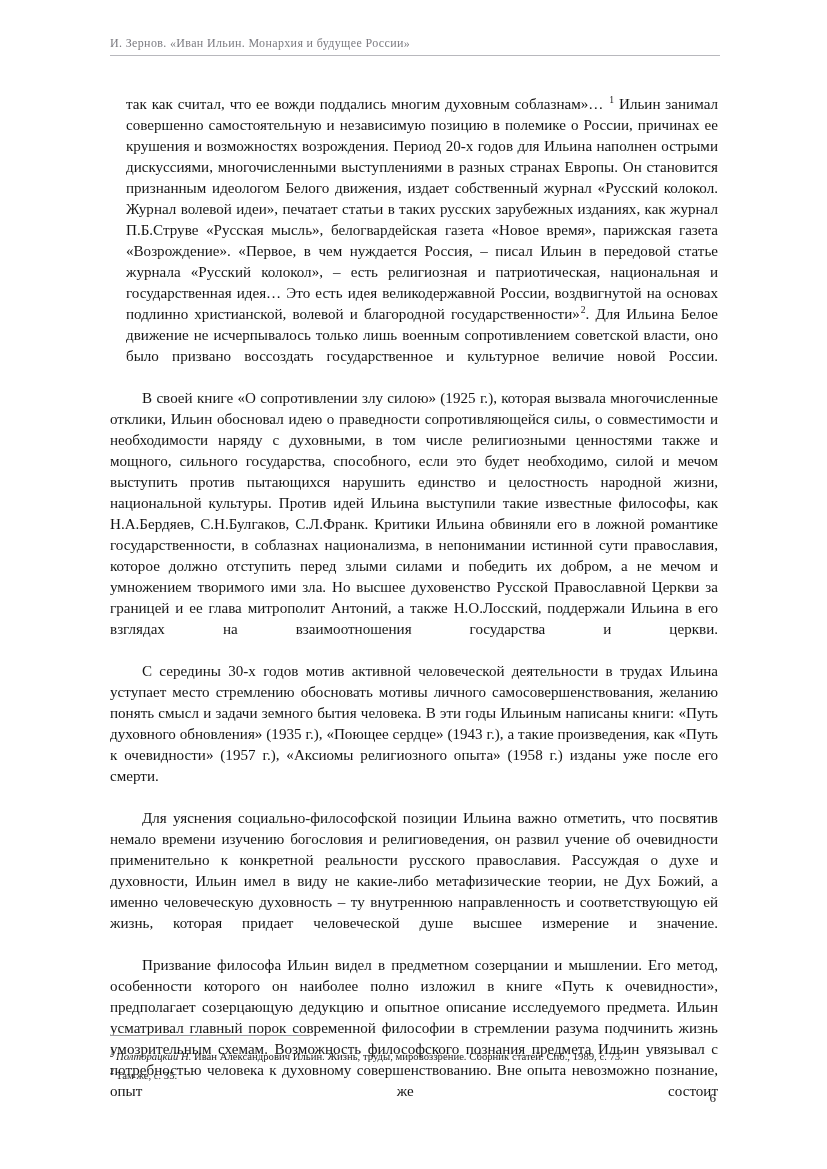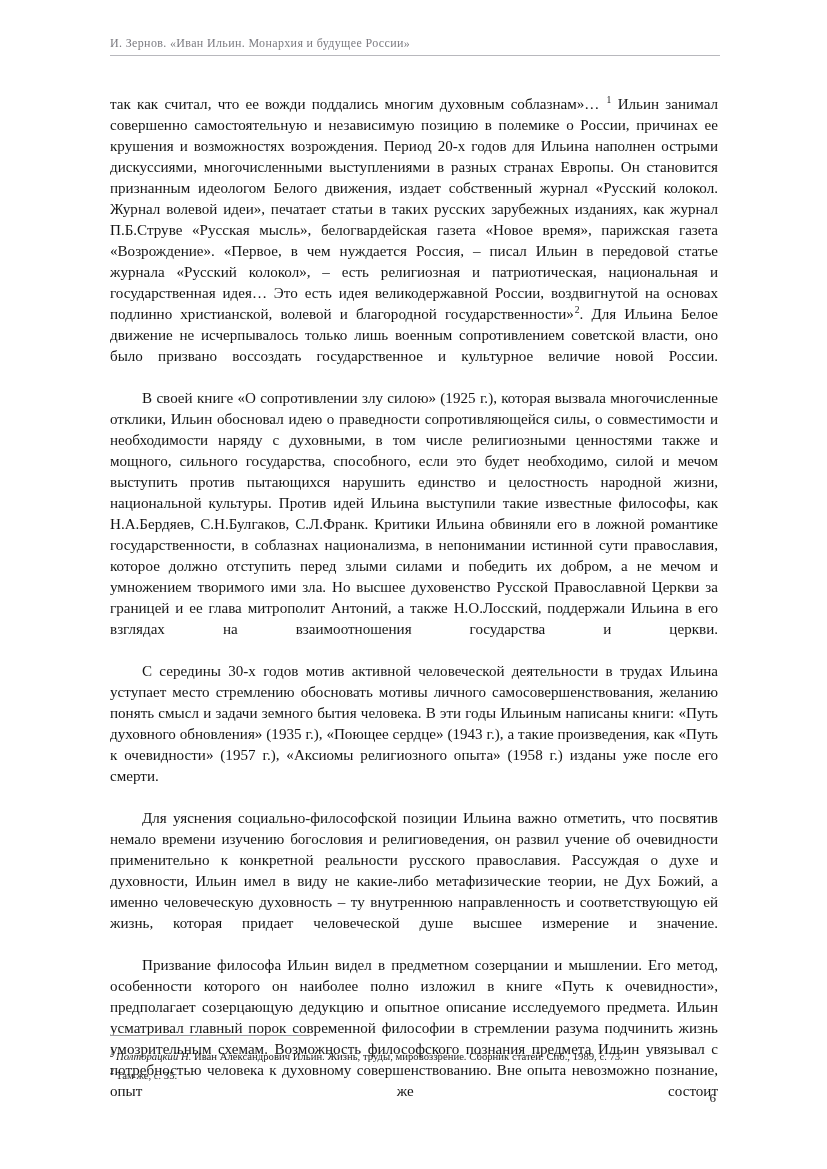--- a/index.html
+++ b/index.html
@@ -53,20 +53,21 @@
     font-size: 15.1px;
     line-height: 21.0px;
     text-align: justify;
     text-justify: inter-word;
     text-indent: 32px;
     hyphens: none;
     color: #141414;
   }
   p.para.no-indent {
     text-indent: 0;
+    margin-left: 16px;
   }
   
   p.para::after {
     content: "";
     display: inline-block;
     width: 100%;
   }
   sup.fnref {
     font-size: 9.6px;
     vertical-align: super;

